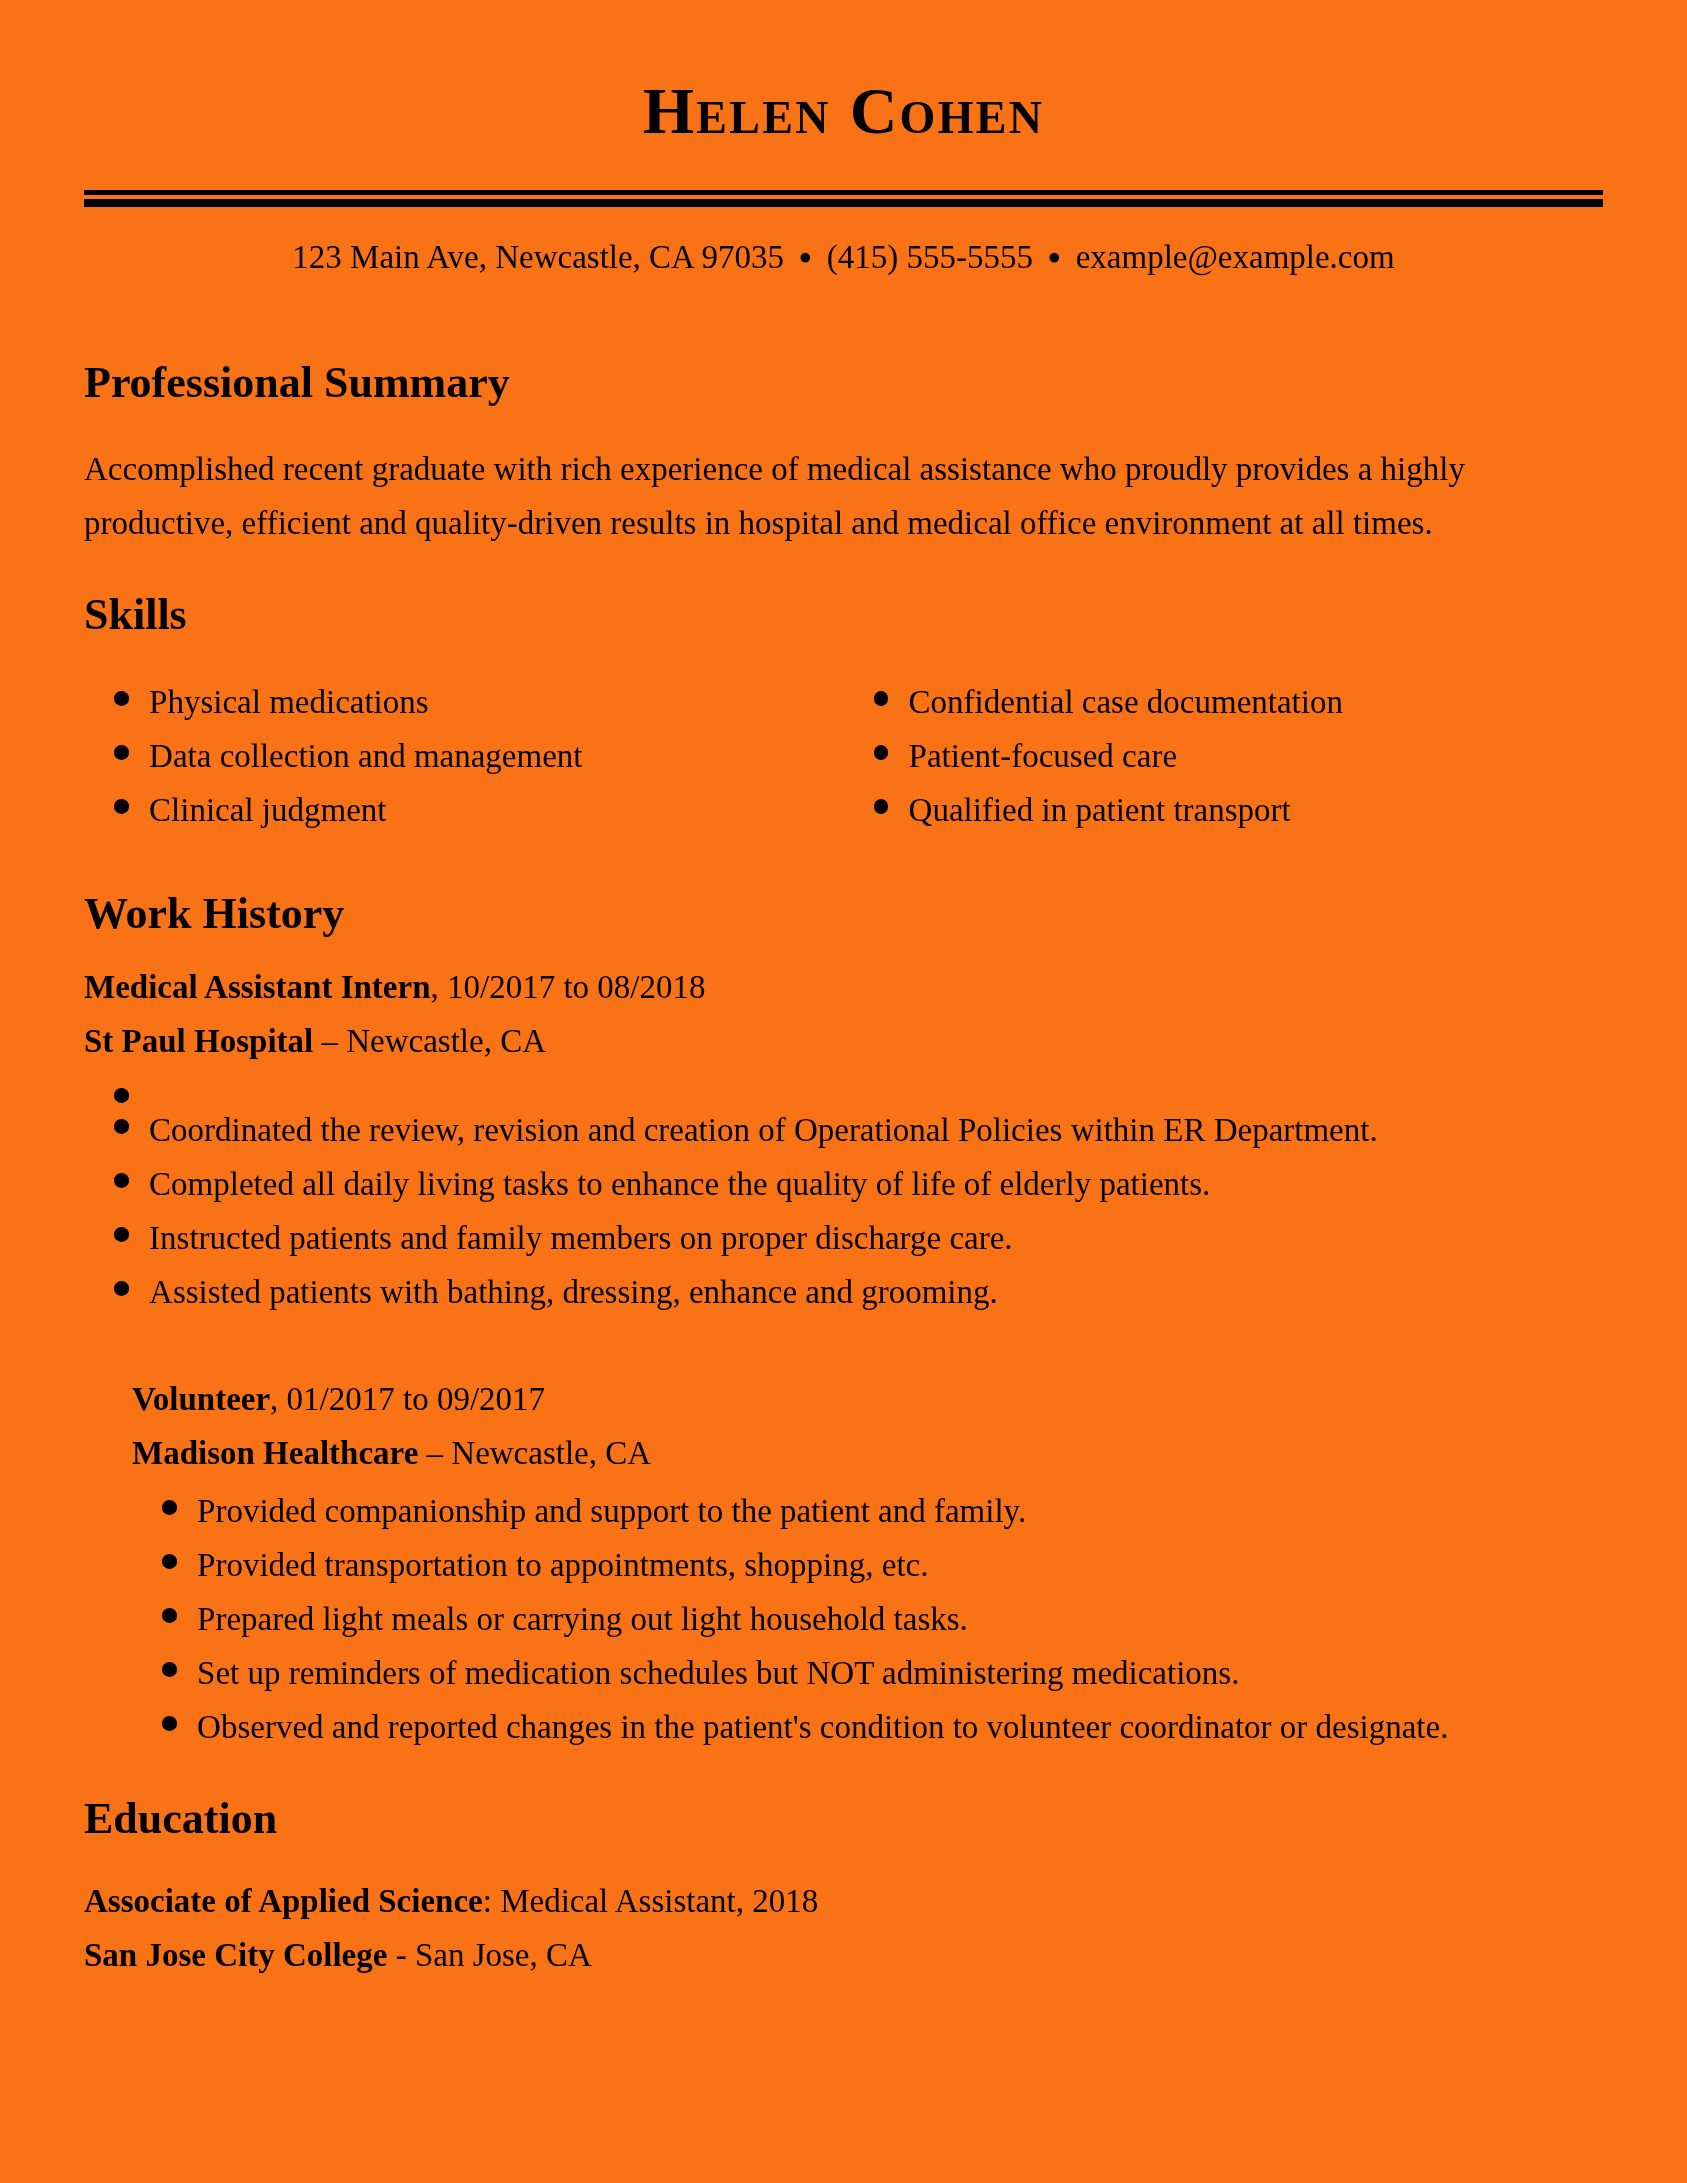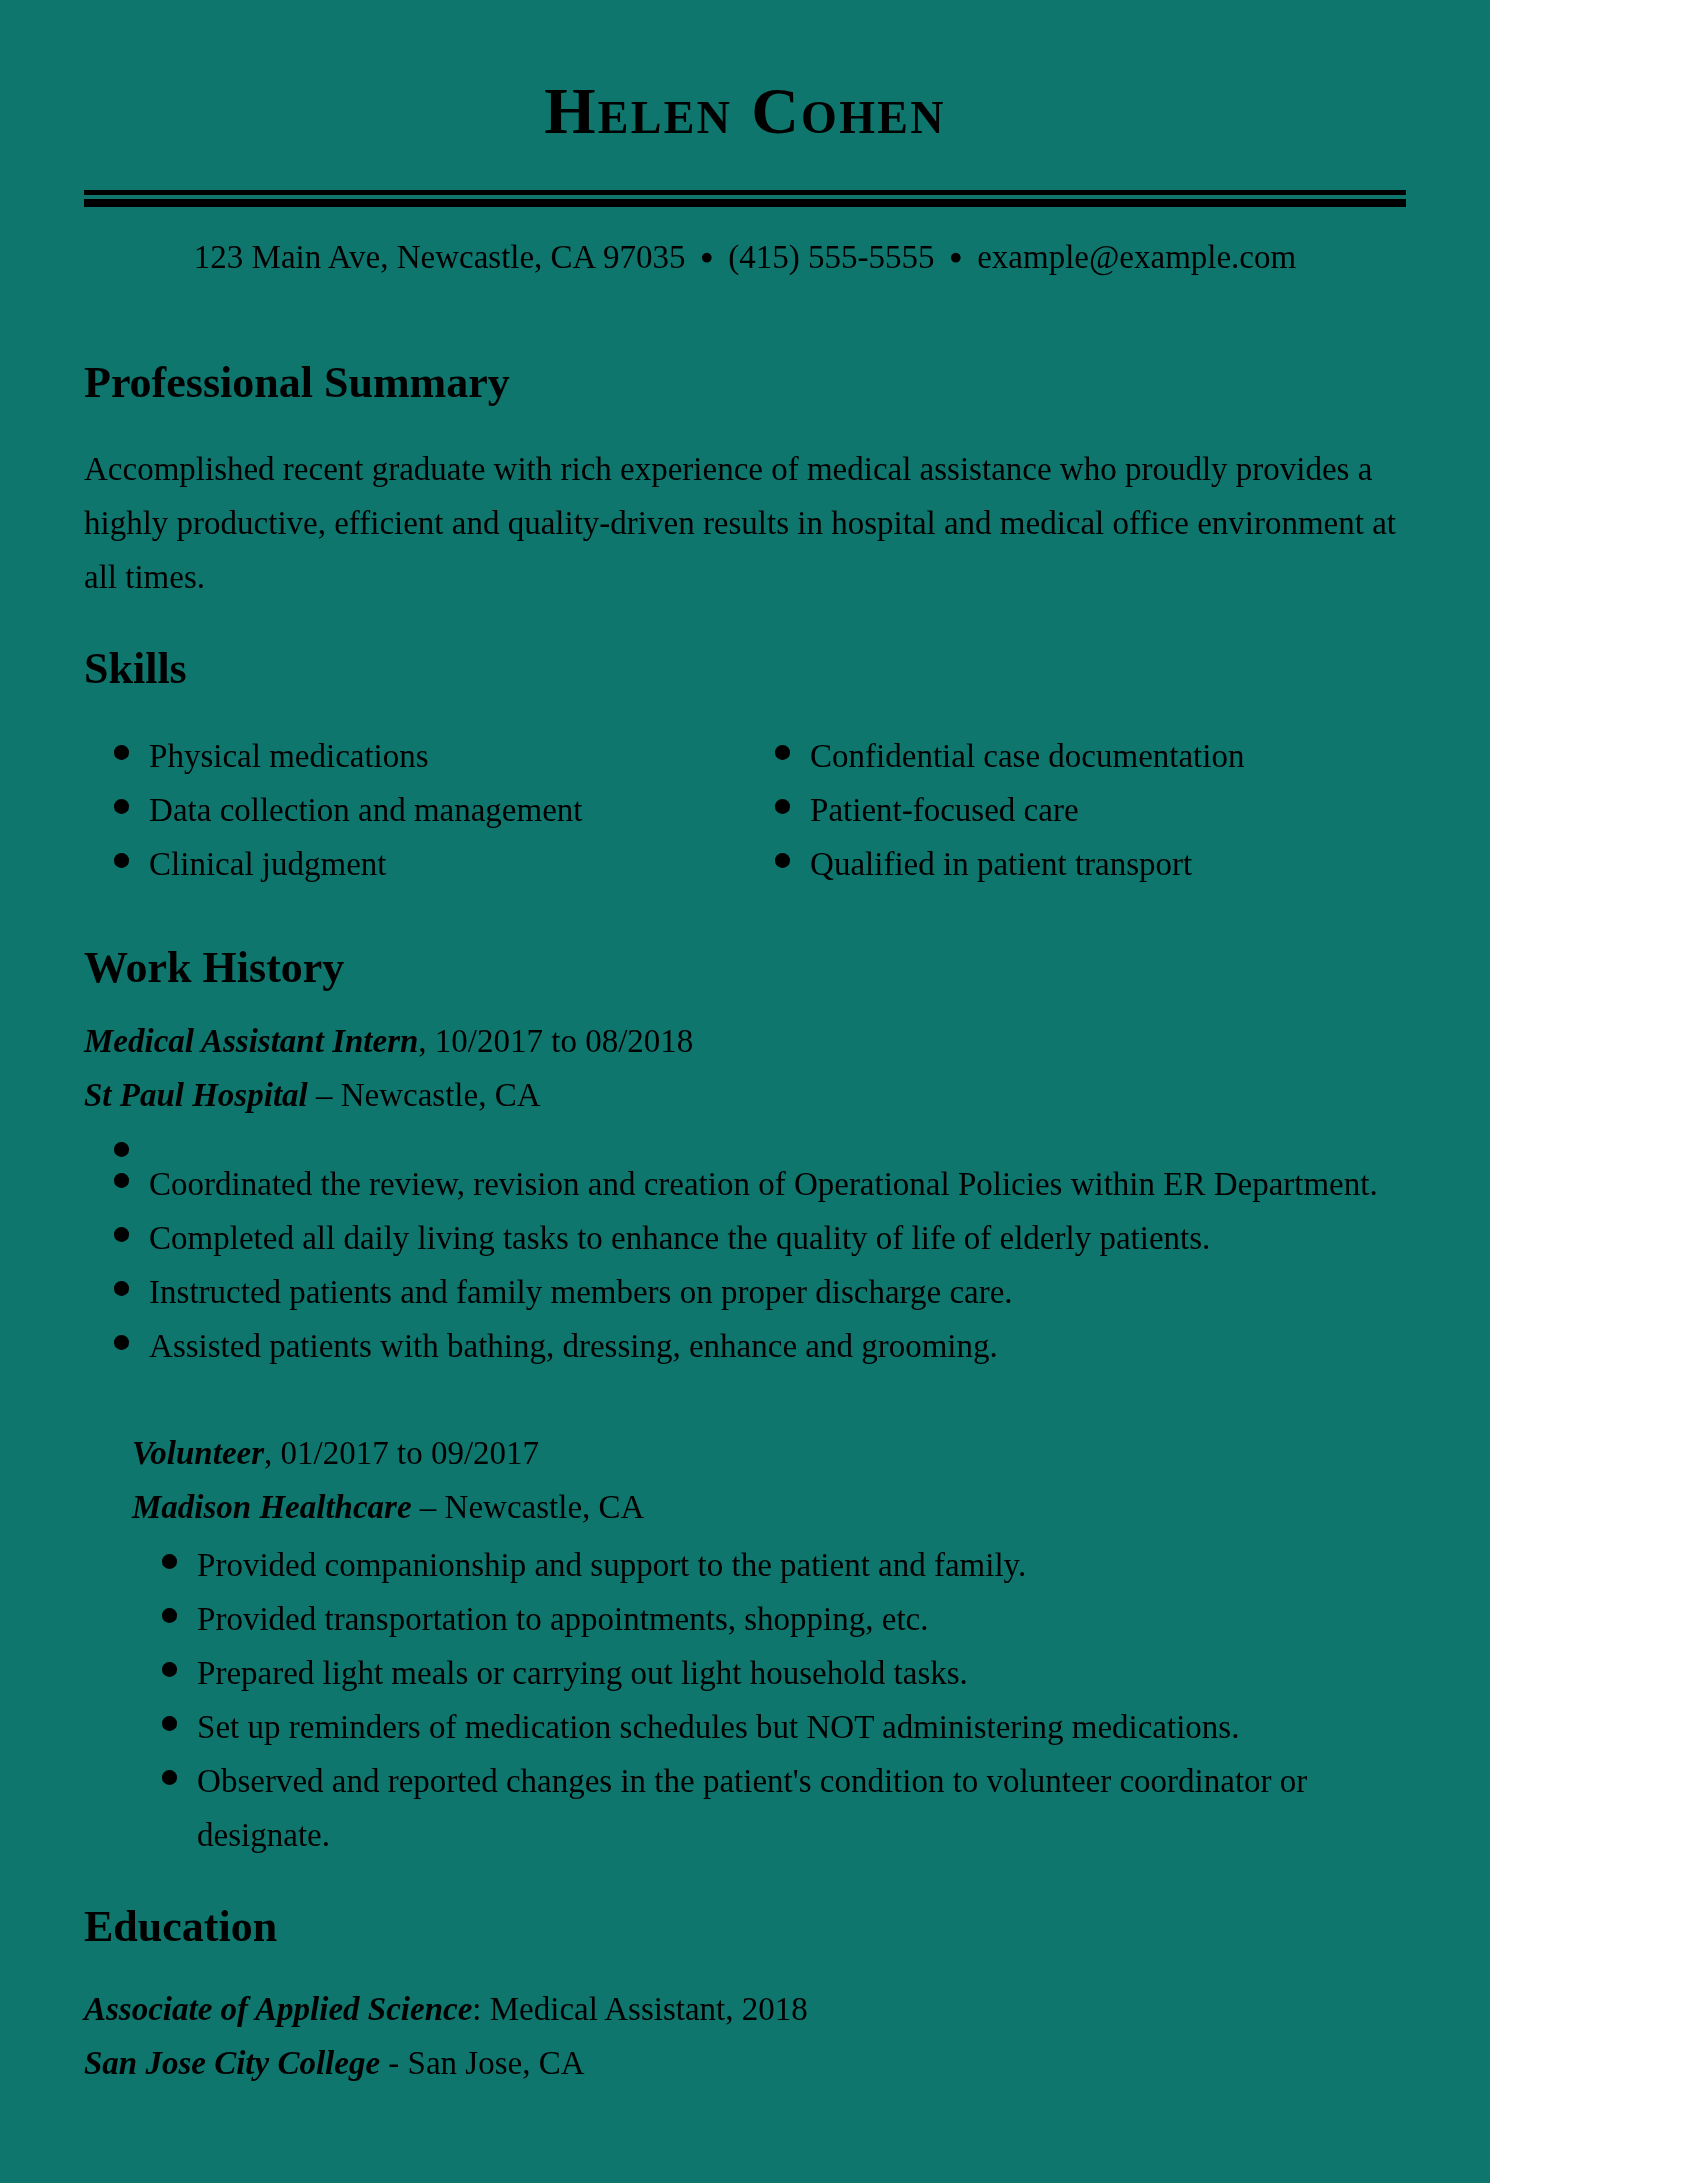--- a/index.html
+++ b/index.html
@@ -2,25 +2,25 @@
 <html style="font-size:10.6px"><head>
 <meta charset="utf-8">
 <style>
   html, body {
     margin: 0;
     padding: 0;
     background: #ffffff;
   }
   .page {
     position: relative;
-    width: 1490px;
+    width: 1687px;
     height: 2183px;
     box-sizing: border-box;
     padding: 78px 84px 0 84px;
-    background: #0f766e;
+    background: #f97316;
     color: #000000;
     font-family: "Liberation Serif", "DejaVu Serif", serif;
     overflow: hidden;
   }
 
   
   .name {
     margin: 0;
     font-size: 66px;
     line-height: 66px;
@@ -96,21 +96,21 @@
   }
 
   
   .job-header {
     margin-top: 20px;
     font-size: 33px;
     line-height: 54px;
   }
   .job ul.bullets { margin-top: 4px; }
   .job + .job { margin-top: 53px; margin-left: 48px; }
-  .b { font-weight: 700; font-style: italic; }
+  .b { font-weight: 700; }
 
   
   .edu-lines {
     margin-top: 29px;
     font-size: 33px;
     line-height: 54px;
   }
 </style>
 </head>
 <body>

